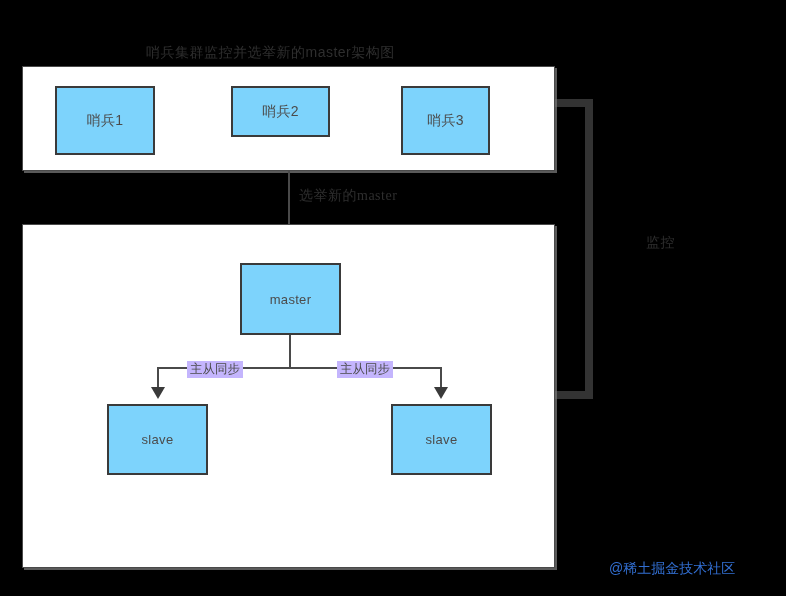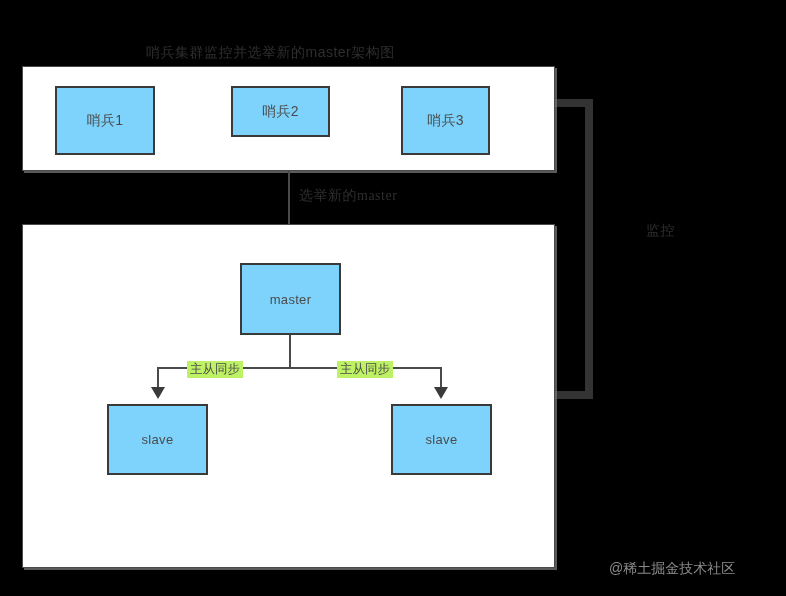--- a/index.html
+++ b/index.html
@@ -22,43 +22,43 @@
   
   .ln{background:#4a4a4a;}
   .lnv{width:2px;}
   .lnh{height:2px;}
 
   
   .arrowdown{width:0;height:0;border-left:7px solid transparent;
              border-right:7px solid transparent;border-top:12px solid #3a3a3a;}
 
   
-  .edgelabel{color:#4b4b4b;font-size:12.5px;background:#bef264;padding:0 3px;
+  .edgelabel{color:#4b4b4b;font-size:12.5px;background:#c4b5fd;padding:0 3px;
              white-space:nowrap;}
 
   
   .dim{color:#2e2e2e;font-size:14px;white-space:nowrap;letter-spacing:.5px;}
 
   
   .bracket{border:8px solid #333;border-left:none;box-sizing:border-box;
            background:transparent;}
 
   
-  .watermark{color:#a3a3a3;font-size:14px;opacity:.85;white-space:nowrap;
+  .watermark{color:#3b82f6;font-size:14px;opacity:.85;white-space:nowrap;
              text-shadow:0 0 2px #000;}
 </style>
 </head>
 <body>
 
 <div id="stage">
 
   <div class="abs dim" style="left:146px;top:44px;">哨兵集群监控并选举新的master架构图</div>
 
   <div class="abs bracket" style="left:551px;top:99px;width:42px;height:300px;"></div>
-  <div class="abs dim" style="left:646px;top:222px;">监控</div>
+  <div class="abs dim" style="left:646px;top:234px;">监控</div>
 
   <div class="abs panel" style="left:22px;top:66px;width:533px;height:105px;">
   </div>
 
   <div class="abs node cn" style="left:55px;top:86px;width:100px;height:69px;">
     <span>哨兵1</span>
   </div>
 
   <div class="abs node cn" style="left:231px;top:86px;width:99px;height:51px;">
     <span>哨兵2</span>

